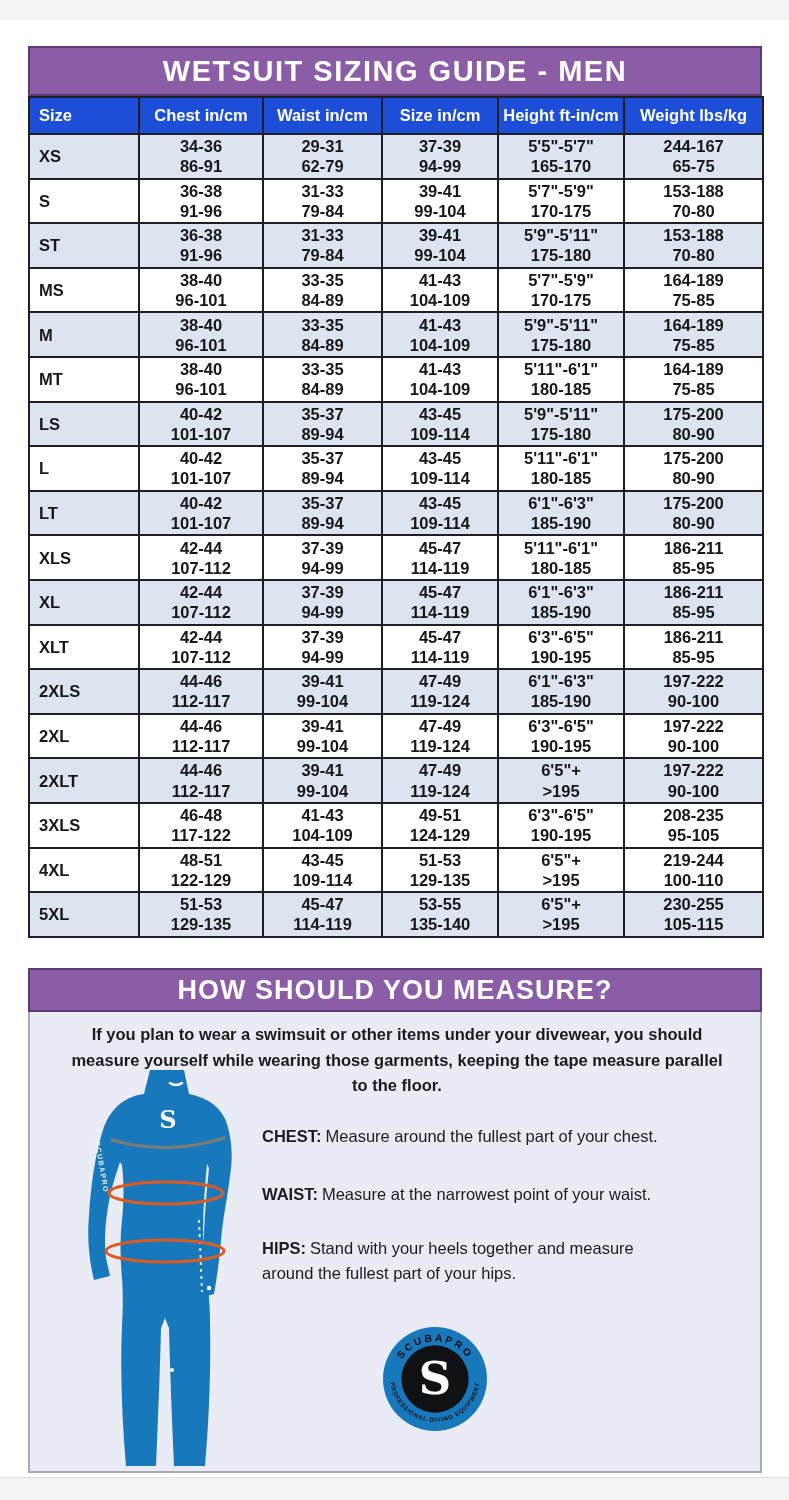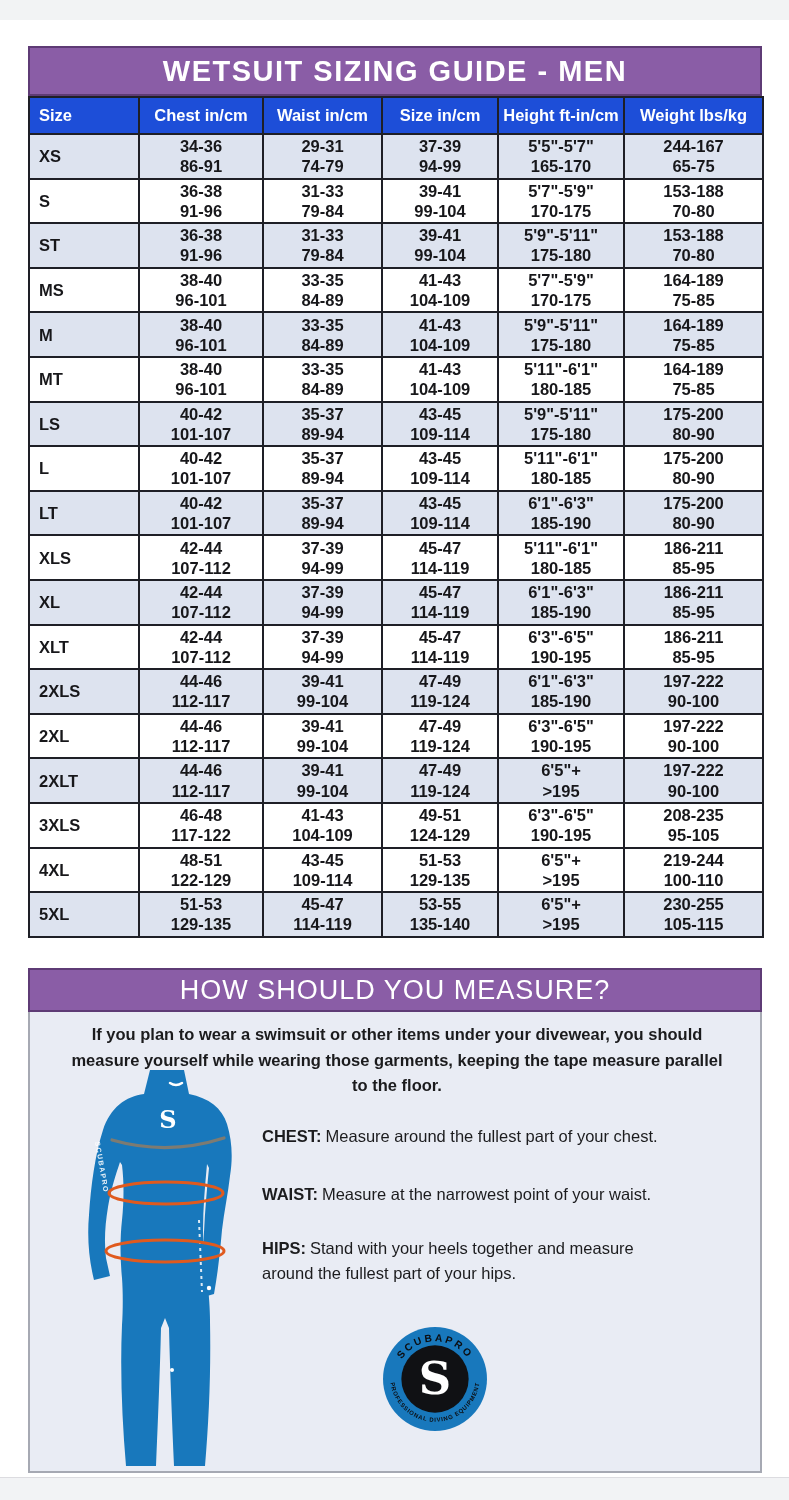--- a/index.html
+++ b/index.html
@@ -6,21 +6,21 @@
   .page{position:relative;width:789px;height:1500px;background:#ffffff;
         font-family:"Liberation Sans",sans-serif;overflow:hidden;}
   .strip-top{position:absolute;left:0;top:0;width:789px;height:20px;background:#f2f3f4;}
   .strip-bottom{position:absolute;left:0;top:1477px;width:789px;height:23px;background:#f2f3f5;border-top:1px solid #dcdce0;box-sizing:border-box;}
 
   .banner{position:absolute;left:28px;width:734px;background:#8a5da6;border:2px solid #5e3b75;
           box-sizing:border-box;display:flex;align-items:center;justify-content:center;}
   .title-banner{top:46px;height:50px;}
   .title-banner .banner-text{color:#ffffff;font-weight:bold;font-size:29px;letter-spacing:1.5px;}
   .measure-banner{top:968px;height:44px;}
-  .measure-banner .banner-text{color:#ffffff;font-weight:normal;font-size:27px;letter-spacing:1px;text-align:right;}
+  .measure-banner .banner-text{color:#ffffff;font-weight:bold;font-size:27px;letter-spacing:1px;text-align:right;}
 
   table.sizing{position:absolute;left:28px;top:96px;width:734px;border-collapse:collapse;
                table-layout:fixed;border:2px solid #1e1f26;}
   table.sizing th{background:#1d4ed8;color:#ffffff;font-size:16.5px;font-weight:bold;height:35px;
                   border:2px solid #1e1f26;text-align:center;padding:0;}
   table.sizing th.first{text-align:left;padding-left:9px;}
   table.sizing td{border:2px solid #1e1f26;text-align:center;font-size:16.5px;font-weight:bold;
                   color:#17171a;height:42.6px;line-height:1.22;padding:0;}
   table.sizing td.c-size{text-align:left;padding-left:9px;margin-left:6px;}
   table.sizing tr.alt td{background:#dde3ef;}
@@ -70,21 +70,21 @@
     </thead>
     <tbody id="table-body">
         <tr class="alt">
           <td class="c-size">XS</td>
           <td>
             <div>34-36</div>
             <div>86-91</div>
           </td>
           <td>
             <div>29-31</div>
-            <div>74-79</div>
+            <div>62-79</div>
           </td>
           <td>
             <div>37-39</div>
             <div>94-99</div>
           </td>
           <td>
             <div>5'5"-5'7"</div>
             <div>165-170</div>
           </td>
           <td>

